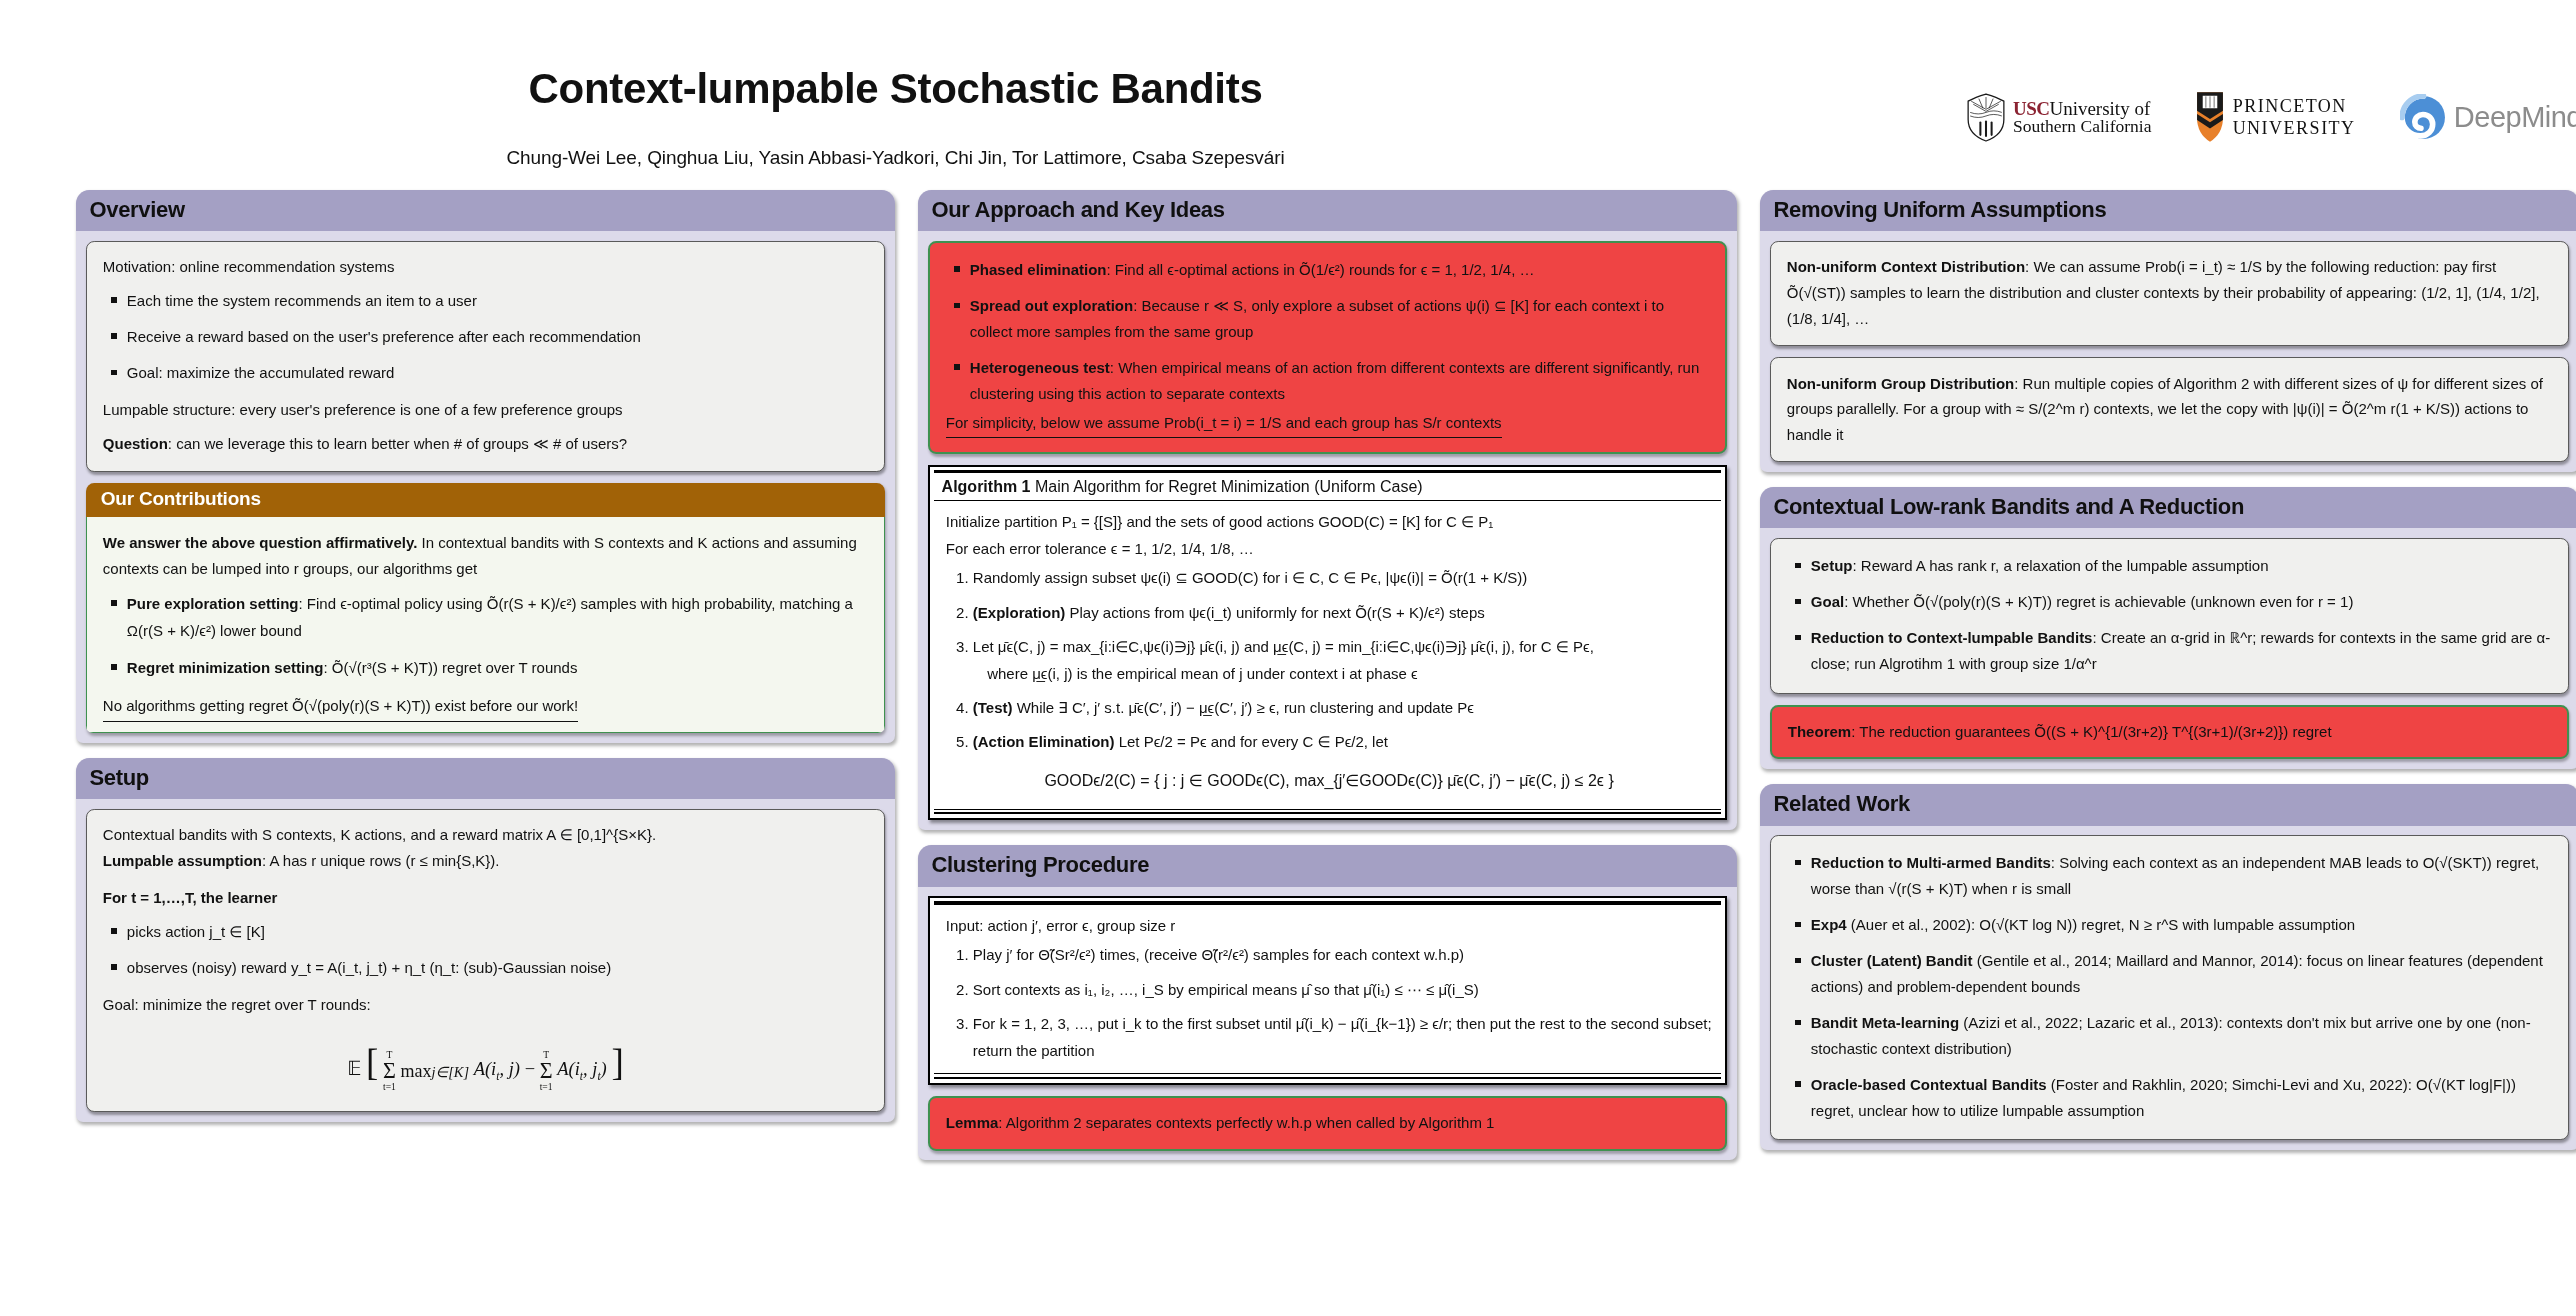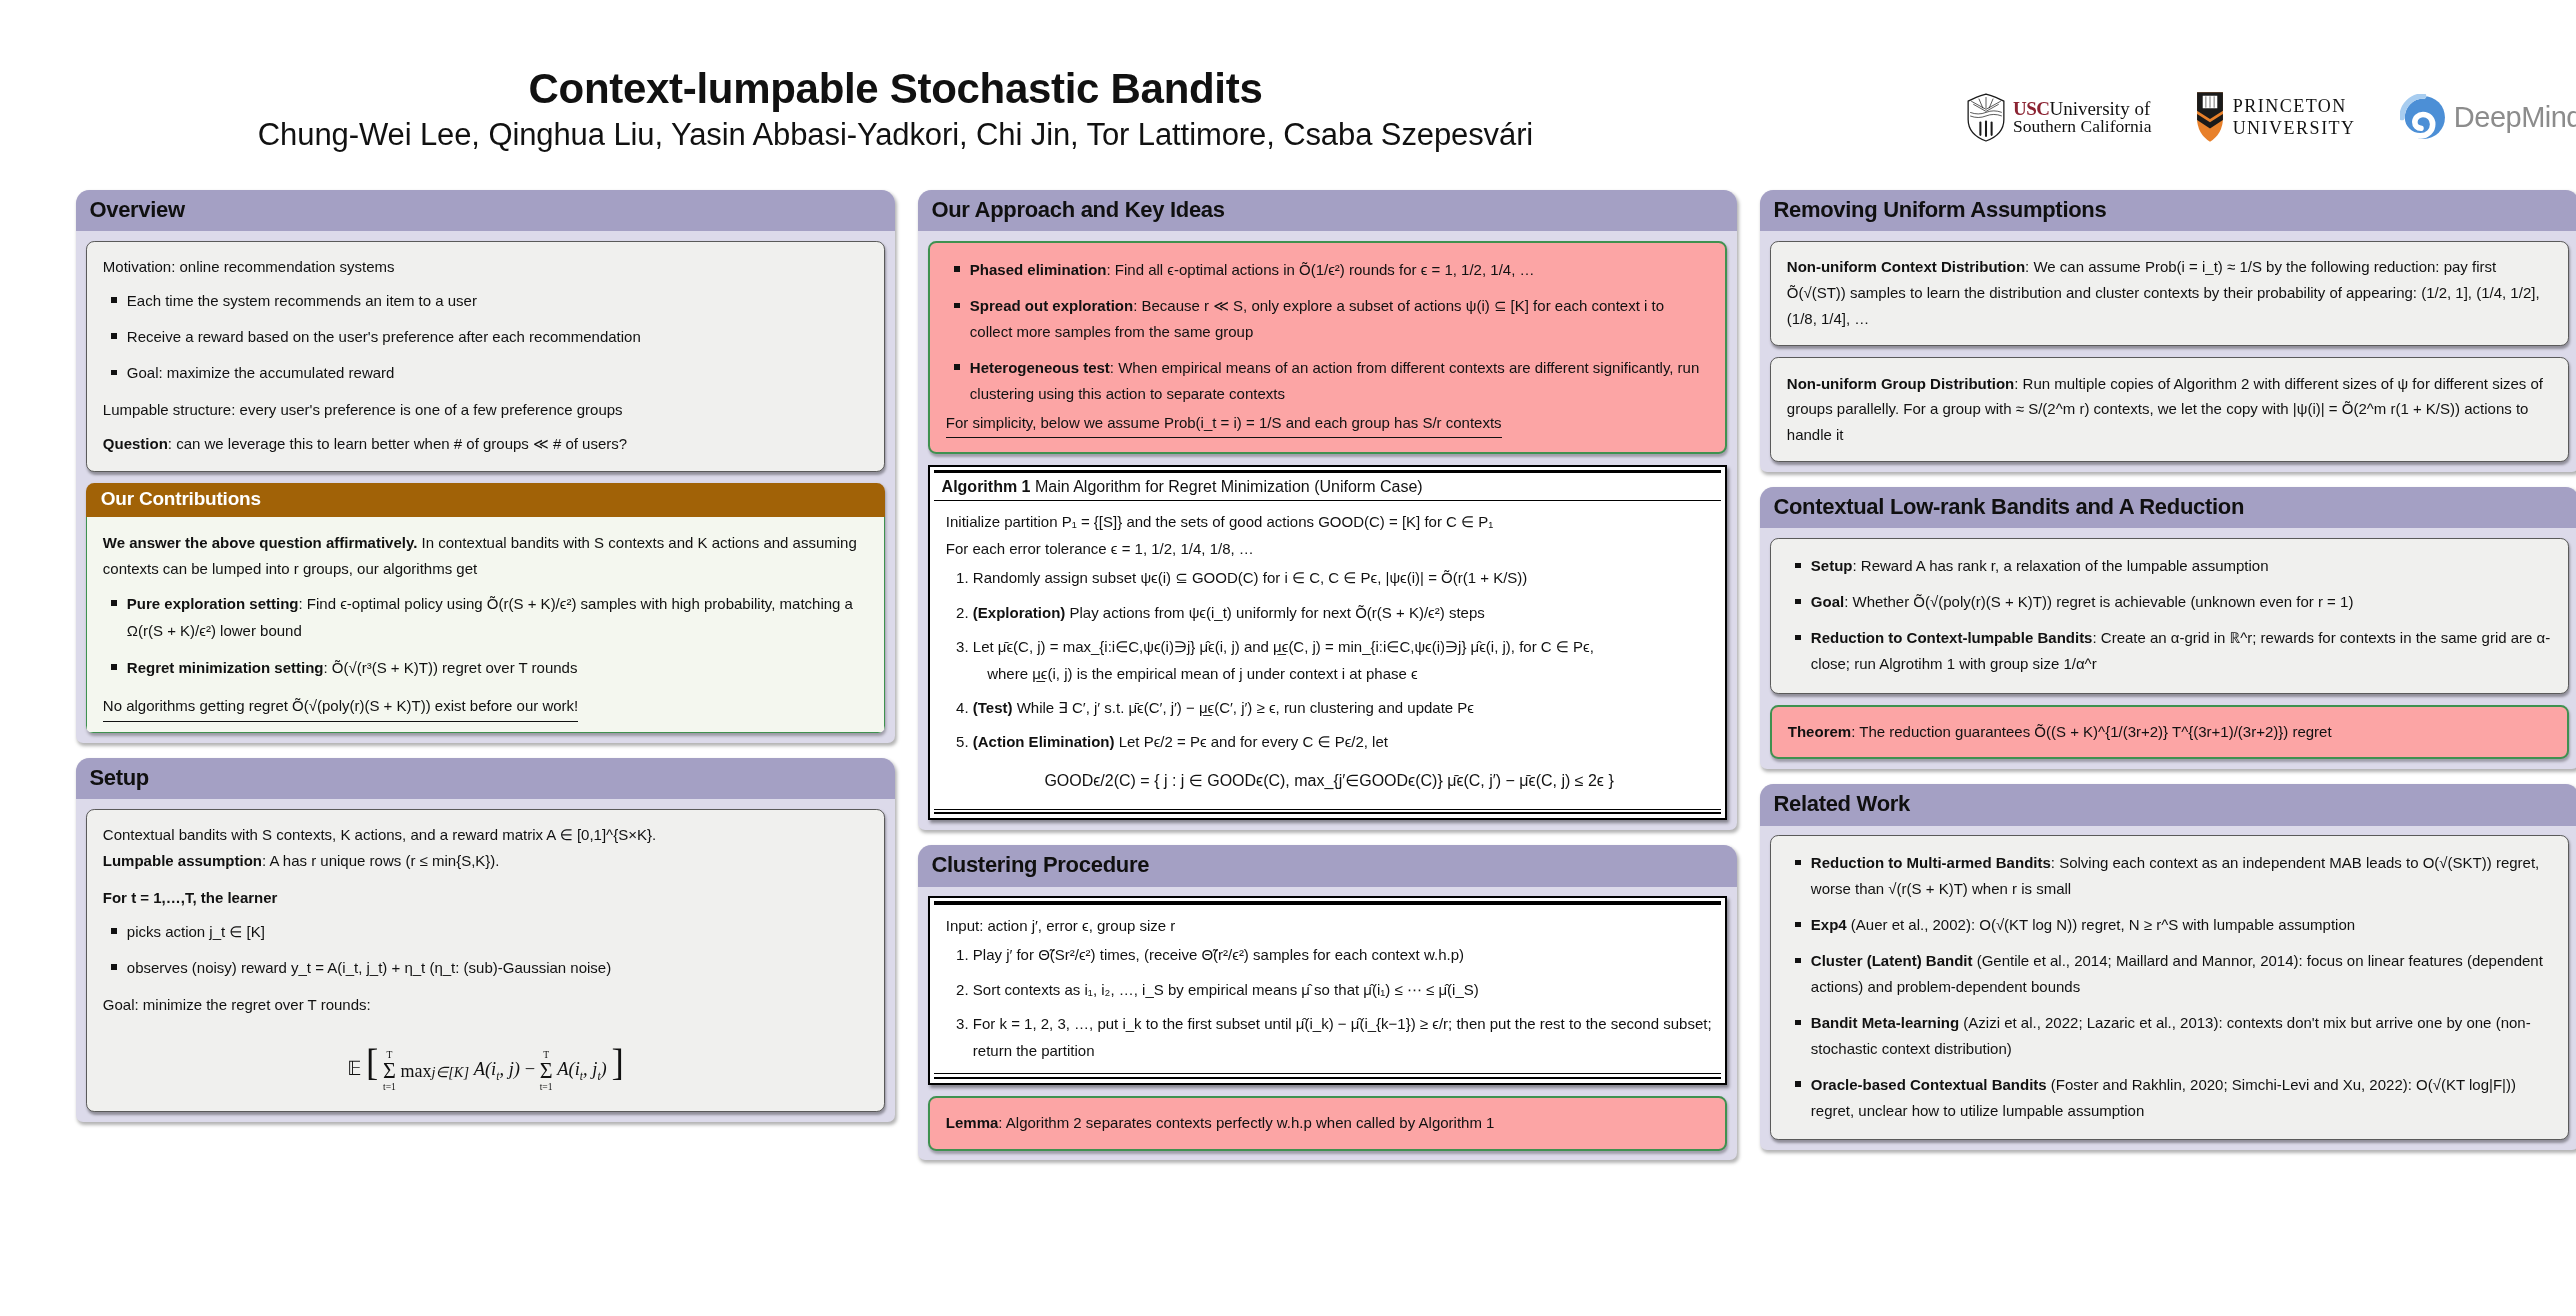--- a/index.html
+++ b/index.html
@@ -9,21 +9,21 @@
     background:#ffffff;
     font-family:"Liberation Sans", sans-serif;
     color:#111111;
     overflow:hidden;
   }
 
   
   .poster-header { position:relative; height:185px; }
   .title-block { position:absolute; left:0; top:0; width:1783px; text-align:center; padding-top:67px;padding-left:8px; }
   .poster-title { font-size:42px; font-weight:bold; letter-spacing:-0.3px; line-height:1.05; }
-  .poster-authors { font-size:31px; margin-top:6px; letter-spacing:-0.1px; }
+  .poster-authors { font-size:19px; margin-top:36px; letter-spacing:-0.1px; }
 
   .logos { position:absolute; right:52px; top:90px; display:flex; align-items:center; gap:44px; }
   .logo { display:flex; align-items:center; gap:7.2px; }
   .usc-text { font-family:"Liberation Serif", serif; line-height:1.0; }
   .usc-l1 { font-size:19px; }
   .usc-l1 b { color:#8b2332; font-weight:bold; letter-spacing:-0.5px; }
   .usc-l2 { font-size:17.5px; }
   .prin-text { font-family:"Liberation Serif", serif; font-size:18px; letter-spacing:1.5px; line-height:1.25; }
   .dm-text { font-size:29px; color:#8c8c8c; letter-spacing:-0.5px; }
 
@@ -55,21 +55,21 @@
   
   .box {
     background:#f0f0ee;
     border:1.5px solid #5a5a5a;
     border-radius:8.2px;
     box-shadow:1px 2.1px 2.6px rgba(0,0,0,0.35);
     padding:12.4px 15.5px 13.4px 15.5px;
     font-size:15px; line-height:1.72;
   }
   .box.green {
-    background:#fca5a5;
+    background:#ef4444;
     border:2.1px solid #3f9150;
     box-shadow:1px 2.1px 2.6px rgba(0,0,0,0.28);
   }
   .box.plain-green { padding:12.4px 15.5px; }
 
   
   .subpanel {
     border-radius:8.2px 8.2px 7.2px 7.2px;
     overflow:hidden;
     box-shadow:1px 2.1px 3.1px rgba(0,0,0,0.3);

